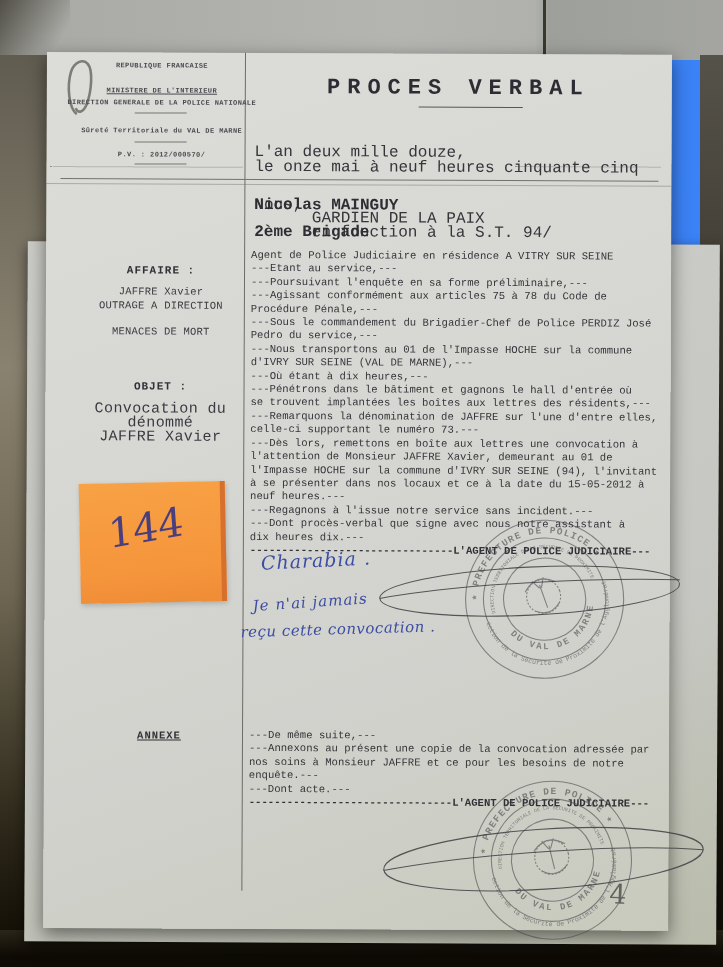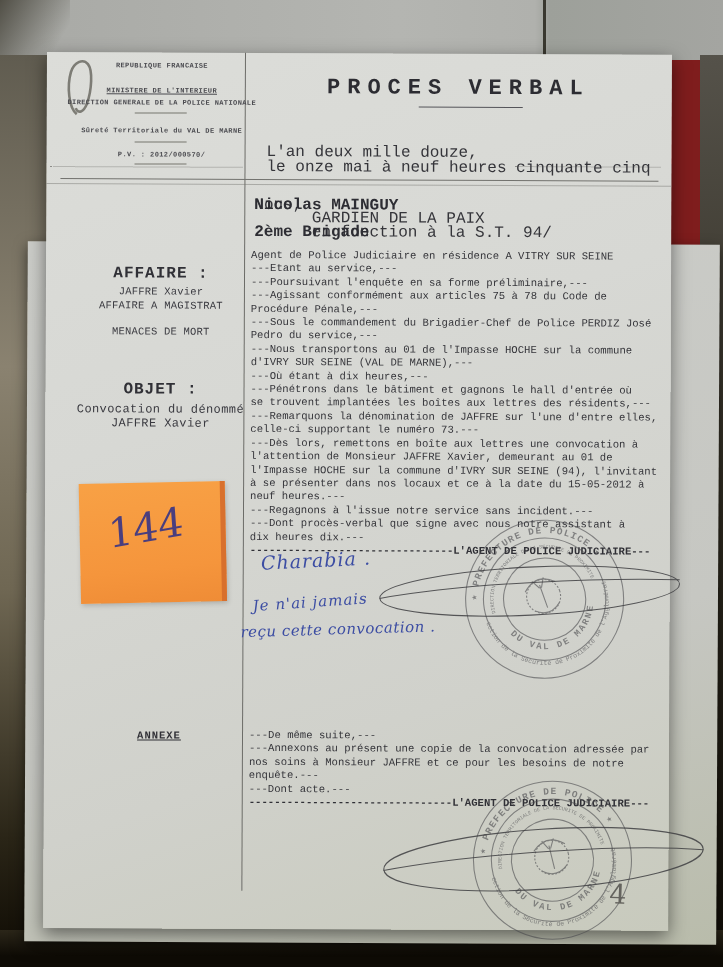--- a/index.html
+++ b/index.html
@@ -1,17 +1,17 @@
 <!DOCTYPE html>
 <html><head>
 <meta charset="utf-8">
 <style>
   html,body{margin:0;padding:0;}
   body{width:723px;height:967px;overflow:hidden;font-family:"Liberation Mono","DejaVu Sans Mono",monospace;}
-  #scene{position:relative;width:723px;height:967px;background:#7f1d1d;overflow:hidden;}
+  #scene{position:relative;width:723px;height:967px;background:#3b82f6;overflow:hidden;}
   
   .bg-top{position:absolute;left:0;top:0;width:723px;height:60px;background:linear-gradient(to right,#a8a9a5 0%,#b4b5b1 55%,#b0b1ad 74%,#9da09a 76%,#a4a5a1 100%);}
   .bg-top-corner{position:absolute;left:0;top:0;width:70px;height:60px;background:linear-gradient(120deg,#514f46 0%,rgba(80,78,69,0) 80%);}
   .bg-top-line{position:absolute;left:543px;top:0;width:3px;height:60px;background:#39382f;}
   .bg-left{position:absolute;left:0;top:55px;width:52px;height:890px;background:linear-gradient(to bottom,#605c50 0%,#8a8270 35%,#6f6753 60%,#2a2517 88%,#120e06 100%);}
   .bg-right{position:absolute;left:700px;top:55px;width:23px;height:912px;background:linear-gradient(to bottom,#55524a 0%,#2e2a1f 50%,#0f0c06 100%);}
   .bg-bottom{position:absolute;left:0;top:930px;width:723px;height:37px;background:linear-gradient(to bottom,#2b2619 0%,#0e0b05 70%);}
   .back-sheet{position:absolute;left:26px;top:243px;width:692px;height:700px;background:linear-gradient(165deg,#cbccc8 0%,#c6c7c2 60%,#b9bcab 100%);transform:rotate(.3deg);box-shadow:0 5px 14px rgba(0,0,0,.55);}
   
   .paper{position:absolute;left:47px;top:52px;width:625px;height:876px;background:linear-gradient(160deg,#dcddd9 0%,#d7d8d4 38%,#d0d1cb 72%,#c8cabd 100%);transform:rotate(.25deg);transform-origin:top left;box-shadow:0 6px 18px rgba(0,0,0,.5);color:#35353a;}
@@ -21,33 +21,33 @@
   .hline2{left:0;top:131px;width:625px;height:1px;background:rgba(110,110,106,.45);}
   .dotline-left{left:4px;top:114px;width:192px;border-bottom:1px dotted #8d8d89;}
   .dotline-date{left:468px;top:112px;width:146px;border-bottom:1px dotted #8d8d89;}
   
   .lcol{left:16px;width:198px;text-align:center;font-size:7px;font-weight:700;letter-spacing:.4px;color:#4b4b50;}
   .hdr1{top:9px;}.hdr2{top:34px;text-decoration:underline;}.hdr3{top:46px;text-align:center;}
   .hdr4{top:74px;font-weight:700;}
   .hdr5{top:98px;}
   .mini-rule{left:88px;width:52px;border-bottom:1px solid #77776f;}
   .mr1{top:60px;}.mr2{top:89px;}.mr3{top:111px;}
-  .case-label{font-size:16px;font-weight:700;letter-spacing:1px;color:#303036;}
+  .case-label{font-size:11px;font-weight:700;letter-spacing:1px;color:#303036;}
   .affaire-label{top:212px;}
   .case-lines{top:232px;font-size:10.5px;font-weight:400;letter-spacing:.2px;color:#3a3a40;}
   .case-lines div{position:static;line-height:14px;}
   .case-lines div:nth-child(3){margin-top:12px;}
   .objet-label{top:328px;}
-  .objet-lines{top:350px;font-size:12px;font-weight:400;color:#3a3a40;}
+  .objet-lines{top:350px;font-size:15px;font-weight:400;color:#3a3a40;}
   .objet-lines div{position:static;line-height:14px;}
   .annexe-label{top:677px;font-size:10.5px;text-decoration:underline;}
   
   .title{left:198px;top:22px;width:427px;text-align:center;font-size:22px;font-weight:700;letter-spacing:7px;color:#2c2c32;}
   .title-rule{left:372px;top:53px;width:104px;border-bottom:1.5px solid #55555a;}
-  .date-block{left:220px;top:92px;font-size:16px;line-height:14.5px;white-space:pre;}
+  .date-block{left:208px;top:92px;font-size:16px;line-height:14.5px;white-space:pre;}
   .officer-block{left:208px;top:146px;font-size:16px;line-height:13.4px;white-space:pre;}
   .officer-block b,.b{font-weight:700;color:#2d2d33;}
   .pv-body{left:205px;top:196px;width:414px;font-size:10.6px;line-height:13.4px;}
   .pv-body div{position:static;white-space:pre;}
   .pv-body div:last-child{font-weight:700;color:#303036;}
   .annexe-body{left:205px;top:676px;width:414px;font-size:10.6px;line-height:13.4px;}
   .annexe-body div{position:static;white-space:pre;}
   .annexe-body div:last-child{font-weight:700;color:#303036;}
   
   .sticky{left:35px;top:430px;width:146px;height:120px;background:linear-gradient(175deg,#f8a145 0%,#f5953c 70%,#ef8c36 100%);transform:rotate(-1.4deg);box-shadow:1px 2px 5px rgba(0,0,0,.18);}
@@ -106,21 +106,21 @@
     <div class="title">PROCES VERBAL</div>
     <div class="title-rule"></div>
 
     <div class="date-block"><span>L'an deux mille douze,</span><br><span>le onze mai à neuf heures cinquante cinq</span></div>
 
     <div class="officer-block"><span>Nous, </span><b>Nicolas MAINGUY</b><br><span>      GARDIEN DE LA PAIX</span><br><span>      en fonction à la S.T. 94/ </span><b>2ème Brigade</b></div>
 
     <div class="lcol case-label affaire-label">AFFAIRE :</div>
     <div class="lcol case-lines">
         <div>JAFFRE Xavier</div>
-        <div>AFFAIRE A MAGISTRAT</div>
+        <div>OUTRAGE A DIRECTION</div>
         <div>MENACES DE MORT</div>
       </div>
     <div class="lcol case-label objet-label">OBJET :</div>
     <div class="lcol objet-lines">
         <div>Convocation du dénommé</div>
         <div>JAFFRE Xavier</div>
       </div>
 
     <div class="pv-body">
         <div>Agent de Police Judiciaire en résidence A VITRY SUR SEINE</div>

